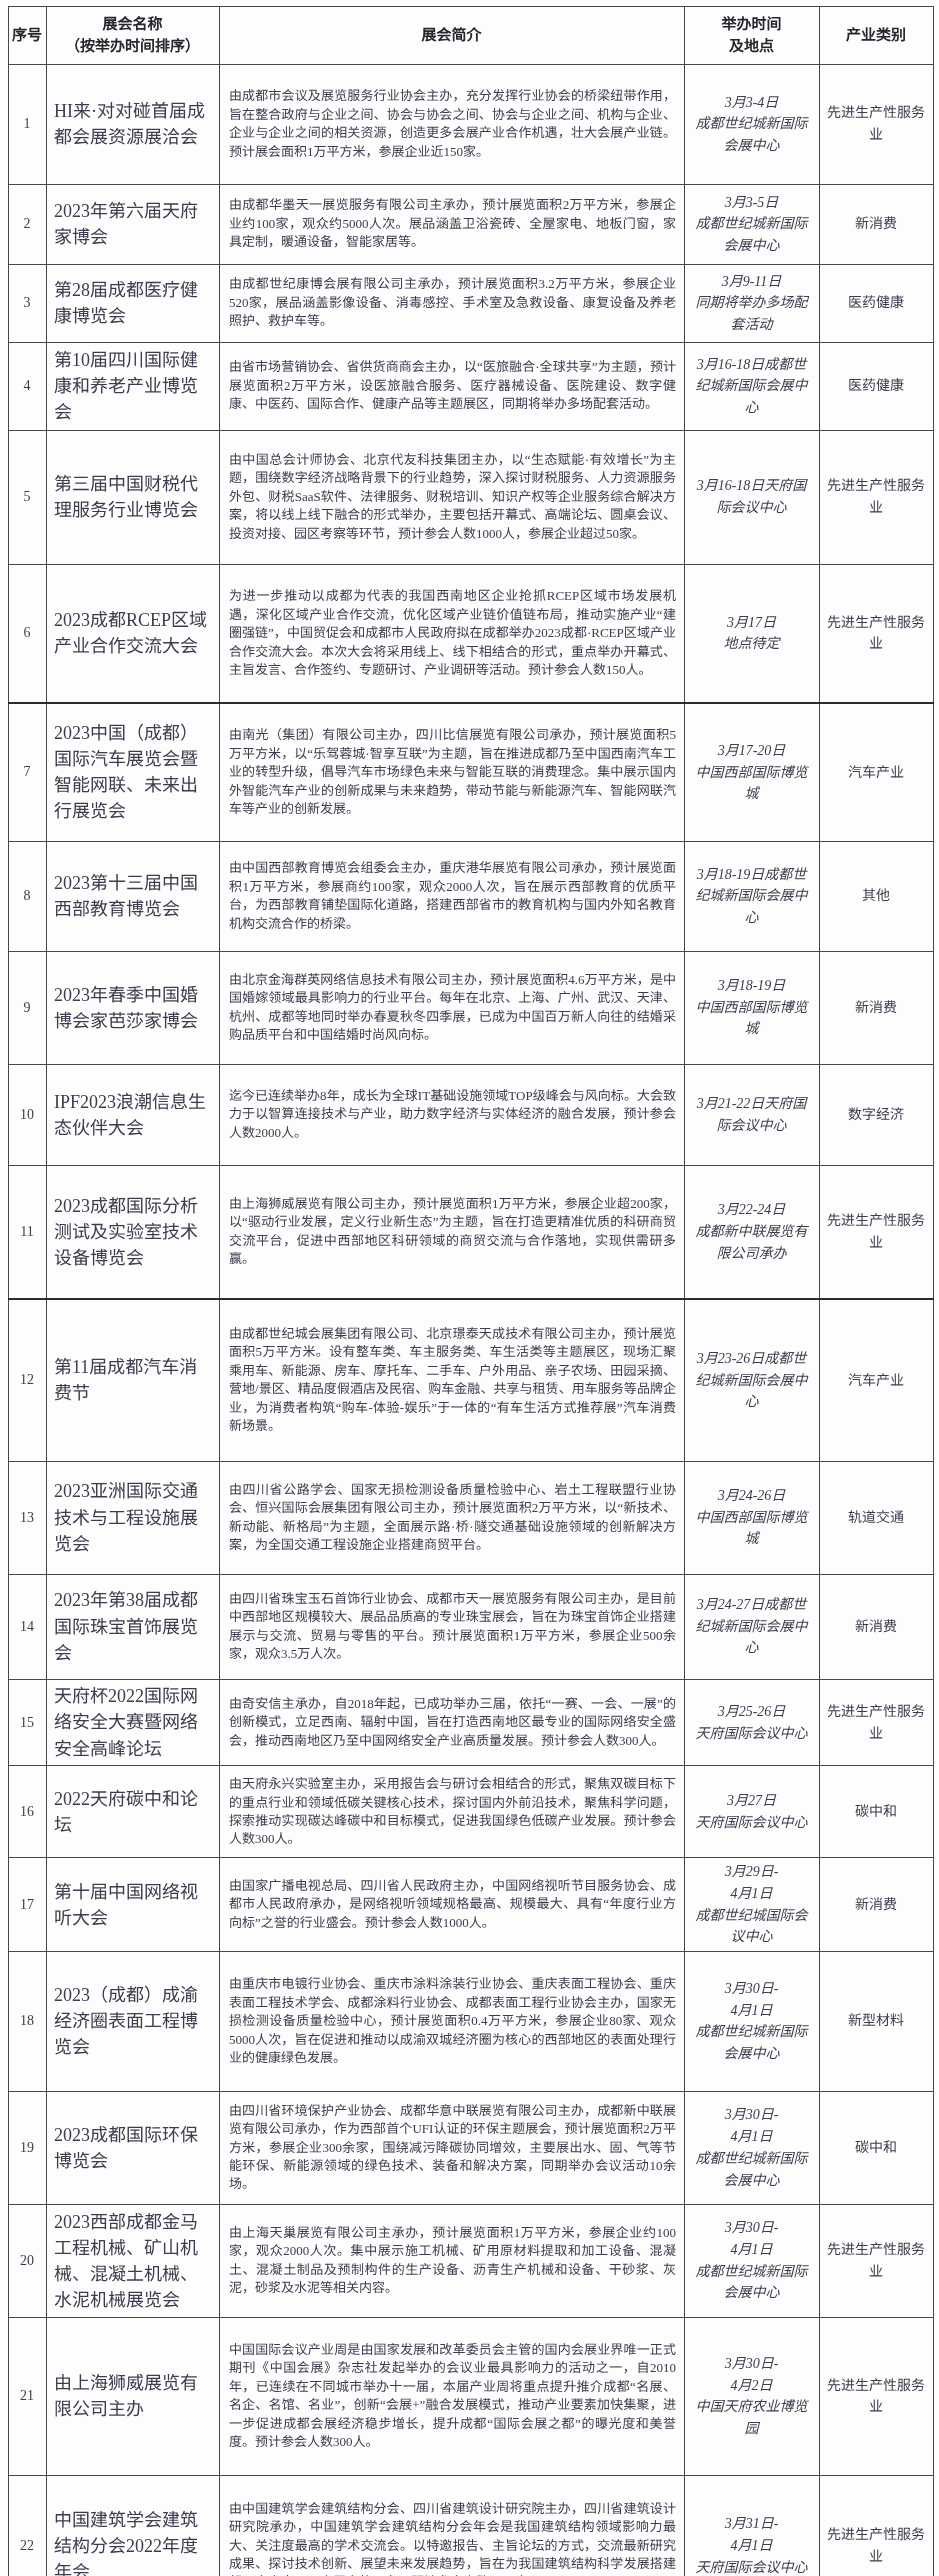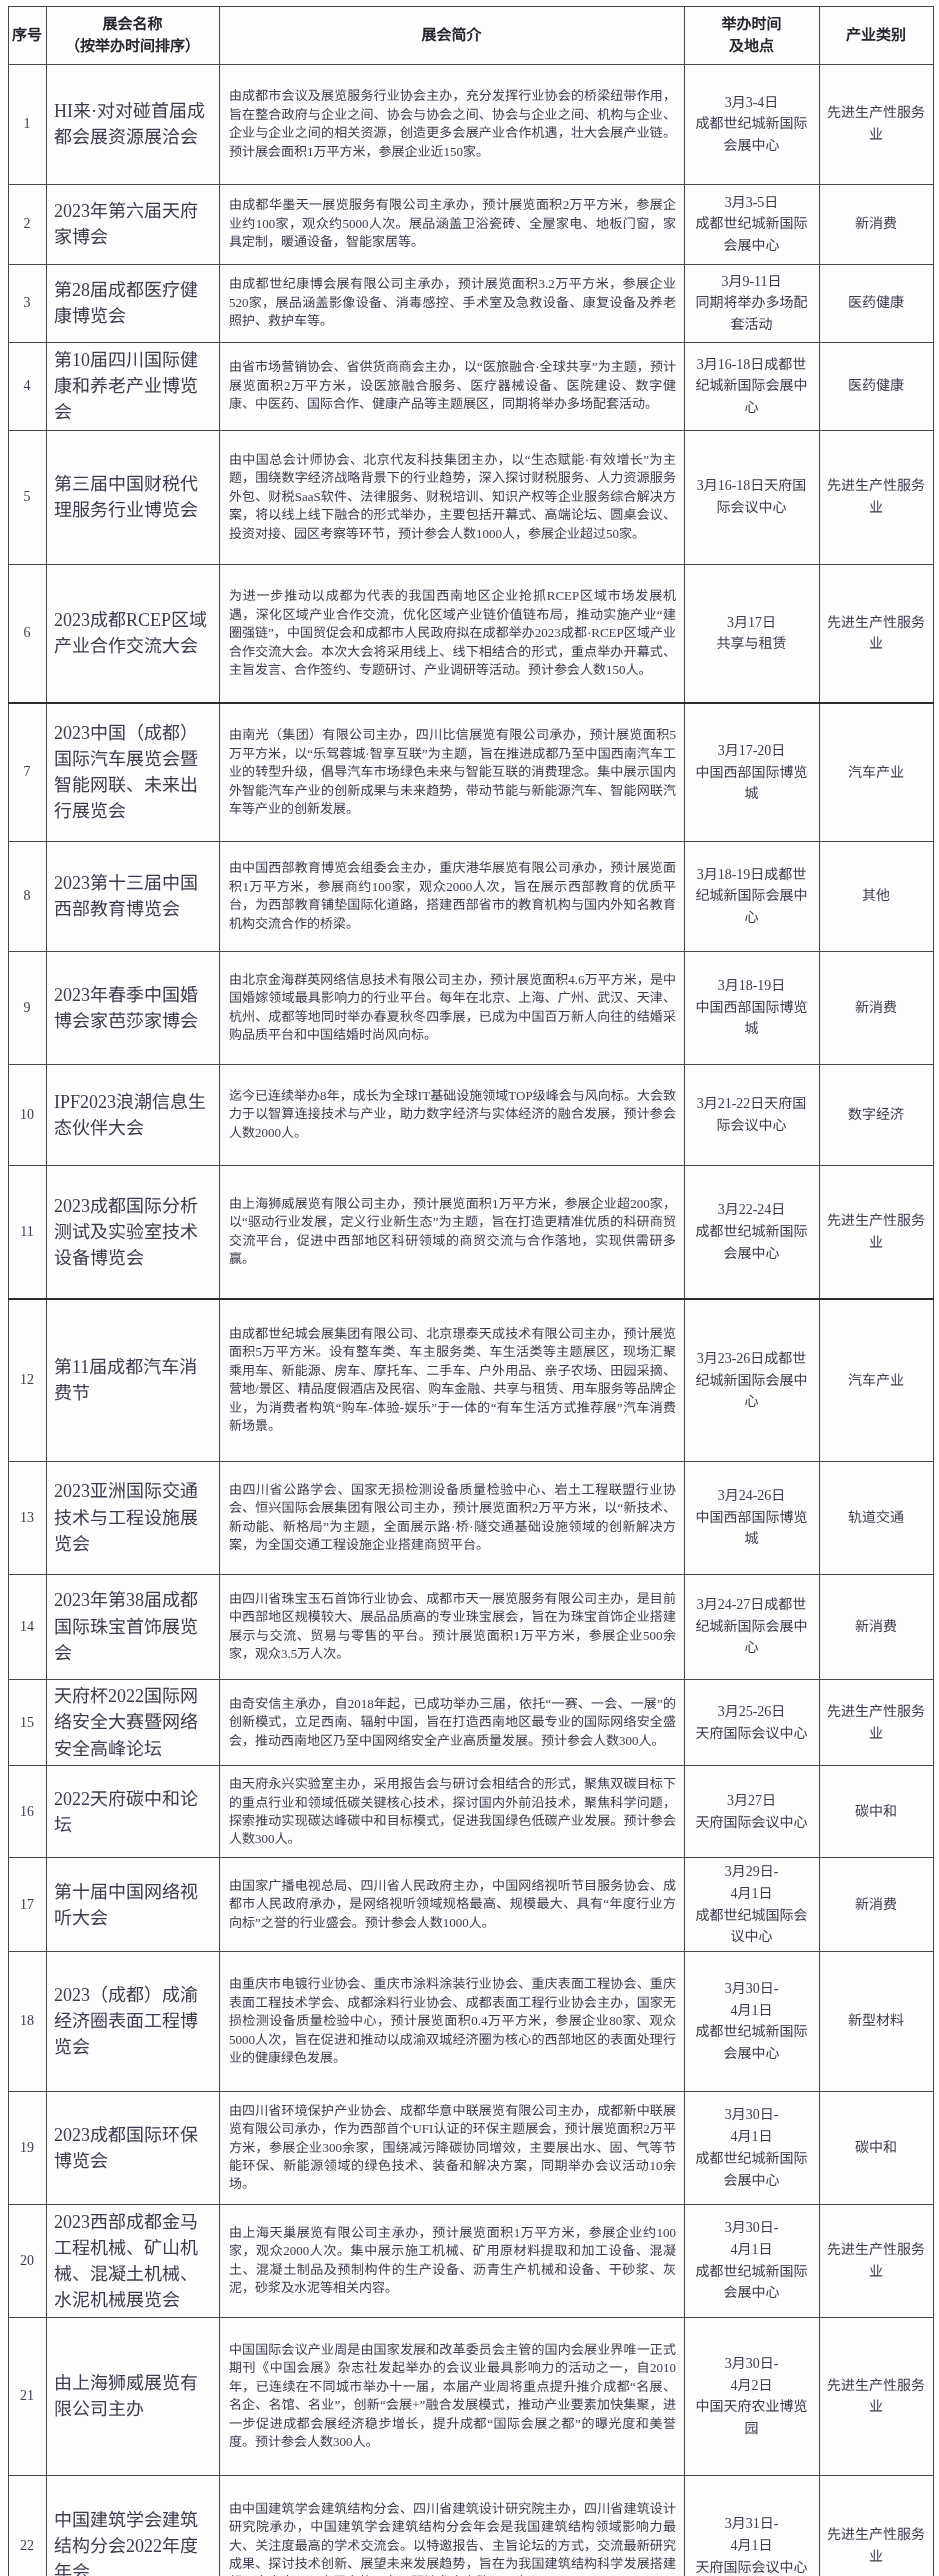--- a/index.html
+++ b/index.html
@@ -58,20 +58,21 @@
     line-height: 1.42;
     padding: 4.7px 7.5px 4.7px 9.4px;
     text-align: justify;
   }
   td.time {
     font-size: 14px;
     line-height: 1.55;
     text-align: center;
     white-space: pre-line;
     padding: 2.8px 5.6px;
+    font-style: italic;
   }
   td.cat {
     font-size: 14px;
     line-height: 1.55;
     text-align: center;
     padding: 2.8px 7.5px;
   }
 
   
   tbody tr:nth-child(7) td  { border-top: 2.8px solid #2c2c2c; }
@@ -166,21 +167,21 @@
     <td class="intro">由中国总会计师协会、北京代友科技集团主办，以“生态赋能·有效增长”为主题，围绕数字经济战略背景下的行业趋势，深入探讨财税服务、人力资源服务外包、财税SaaS软件、法律服务、财税培训、知识产权等企业服务综合解决方案，将以线上线下融合的形式举办，主要包括开幕式、高端论坛、圆桌会议、投资对接、园区考察等环节，预计参会人数1000人，参展企业超过50家。</td>
     <td class="time">3月16-18日天府国际会议中心</td>
     <td class="cat">先进生产性服务业</td>
   </tr>
 
   <tr>
     <td class="no">6</td>
     <td class="name">2023成都RCEP区域产业合作交流大会</td>
     <td class="intro">为进一步推动以成都为代表的我国西南地区企业抢抓RCEP区域市场发展机遇，深化区域产业合作交流，优化区域产业链价值链布局，推动实施产业“建圈强链”，中国贸促会和成都市人民政府拟在成都举办2023成都·RCEP区域产业合作交流大会。本次大会将采用线上、线下相结合的形式，重点举办开幕式、主旨发言、合作签约、专题研讨、产业调研等活动。预计参会人数150人。</td>
     <td class="time">3月17日
-共享与租赁</td>
+地点待定</td>
     <td class="cat">先进生产性服务业</td>
   </tr>
 
   <tr>
     <td class="no">7</td>
     <td class="name">2023中国（成都）国际汽车展览会暨智能网联、未来出行展览会</td>
     <td class="intro">由南光（集团）有限公司主办，四川比信展览有限公司承办，预计展览面积5万平方米，以“乐驾蓉城·智享互联”为主题，旨在推进成都乃至中国西南汽车工业的转型升级，倡导汽车市场绿色未来与智能互联的消费理念。集中展示国内外智能汽车产业的创新成果与未来趋势，带动节能与新能源汽车、智能网联汽车等产业的创新发展。</td>
     <td class="time">3月17-20日
 中国西部国际博览城</td>
     <td class="cat">汽车产业</td>
@@ -209,21 +210,21 @@
     <td class="intro">迄今已连续举办8年，成长为全球IT基础设施领域TOP级峰会与风向标。大会致力于以智算连接技术与产业，助力数字经济与实体经济的融合发展，预计参会人数2000人。</td>
     <td class="time">3月21-22日天府国际会议中心</td>
     <td class="cat">数字经济</td>
   </tr>
 
   <tr>
     <td class="no">11</td>
     <td class="name">2023成都国际分析测试及实验室技术设备博览会</td>
     <td class="intro">由上海狮威展览有限公司主办，预计展览面积1万平方米，参展企业超200家，以“驱动行业发展，定义行业新生态”为主题，旨在打造更精准优质的科研商贸交流平台，促进中西部地区科研领域的商贸交流与合作落地，实现供需研多赢。</td>
     <td class="time">3月22-24日
-成都世纪城新国际会展中心</td>
+成都新中联展览有限公司承办</td>
     <td class="cat">先进生产性服务业</td>
   </tr>
 
   <tr>
     <td class="no">12</td>
     <td class="name">第11届成都汽车消费节</td>
     <td class="intro">由成都世纪城会展集团有限公司、北京璟泰天成技术有限公司主办，预计展览面积5万平方米。设有整车类、车主服务类、车生活类等主题展区，现场汇聚乘用车、新能源、房车、摩托车、二手车、户外用品、亲子农场、田园采摘、营地/景区、精品度假酒店及民宿、购车金融、共享与租赁、用车服务等品牌企业，为消费者构筑“购车-体验-娱乐”于一体的“有车生活方式推荐展”汽车消费新场景。</td>
     <td class="time">3月23-26日成都世纪城新国际会展中心</td>
     <td class="cat">汽车产业</td>
   </tr>

